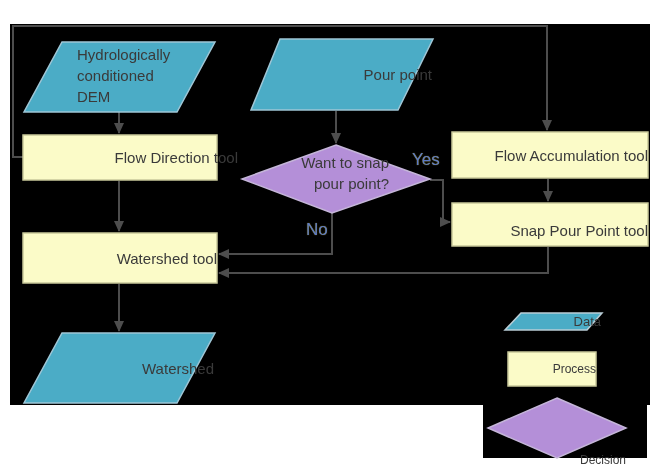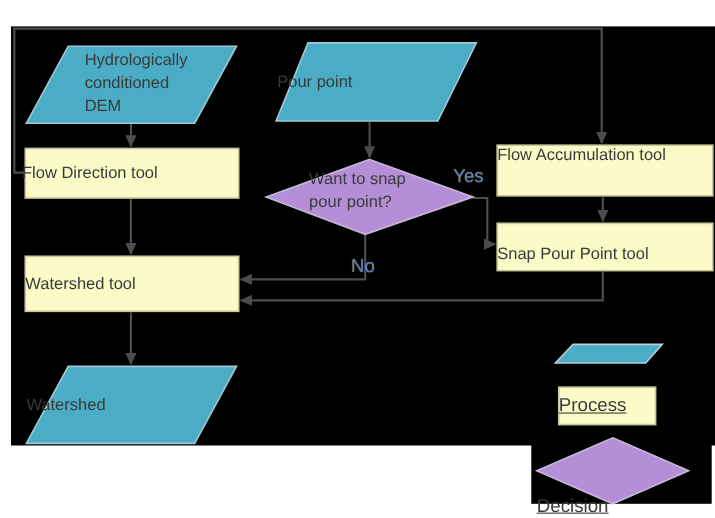--- a/index.html
+++ b/index.html
@@ -18,33 +18,33 @@
     background:var(--page);
     font-family:"Liberation Sans", sans-serif;
     overflow:hidden;
   }
   .stage svg{position:absolute;left:0;top:0;}
   .lbl{
     position:absolute;
     color:var(--text);
     font-size:15px;
     line-height:21px;
-    text-align:left;
+    text-align:right;
     white-space:normal;
   }
   .lbl-left{text-align:left;}
   .edge-lbl{
     position:absolute;
     font-size:17px;
     line-height:12px;
     color:#5b79c8;
     text-shadow:0 0 1px rgba(190,170,0,0.9);
   }
   .legend-lbl{font-size:13px;line-height:15px;}
-  .legend-lbl2{font-size:17px;line-height:16px;text-decoration:underline;}
+  .legend-lbl2{font-size:12px;line-height:16px;}
 </style>
 </head>
 <body>
 
 <div class="stage">
 
   <svg width="650" height="471" viewBox="0 0 650 471">
     <defs>
       <marker id="arrow" markerUnits="userSpaceOnUse" markerWidth="11" markerHeight="10" viewBox="0 0 11 10" refX="10" refY="5" orient="auto">
         <path d="M0,0 L11,5 L0,10 Z" fill="#4D4D4D"></path>
@@ -76,25 +76,26 @@
     <polygon points="62,333 215,333 177,403 24,403" fill="var(--data-fill)" stroke="#9fc6d6" stroke-width="1.5"></polygon>
 
     <polygon points="521,313 602,313 587,330 505,330" fill="var(--data-fill)" stroke="#b9cdd6" stroke-width="1.5"></polygon>
     <rect x="508" y="352" width="88" height="34" fill="var(--process-fill)" stroke="#c9c99b" stroke-width="1.5"></rect>
     <polygon points="557,398 626,428 557,458 488,428" fill="var(--decision-fill)" stroke="#c5b6d9" stroke-width="1.5"></polygon>
   </svg>
 
   <div class="lbl lbl-left" style="left:66px;top:44px;width:114px;margin-left:11px;">Hydrologically conditioned DEM</div>
   <div class="lbl" style="left:252px;top:64px;width:180px;">Pour point</div>
   <div class="lbl" style="left:20px;top:147px;width:218px;">Flow Direction tool</div>
-  <div class="lbl" style="left:452px;top:130px;width:196px;">Flow Accumulation tool</div>
+  <div class="lbl" style="left:452px;top:145px;width:196px;">Flow Accumulation tool</div>
   <div class="lbl" style="left:452px;top:220px;width:196px;">Snap Pour Point tool</div>
   <div class="lbl" style="left:281px;top:152px;width:108px;">Want to snap pour point?</div>
   <div class="lbl" style="left:23px;top:248px;width:194px;">Watershed tool</div>
   <div class="lbl" style="left:24px;top:358px;width:190px;">Watershed</div>
 
   <div class="edge-lbl" style="left:412px;top:154px;">Yes</div>
-  <div class="edge-lbl" style="left:306px;top:236px;margin-left:13px;">No</div>
+  <div class="edge-lbl" style="left:306px;top:224px;">No</div>
 
+  <div class="lbl legend-lbl" style="left:505px;top:314px;width:96px;">Data</div>
   <div class="lbl legend-lbl2" style="left:508px;top:361px;width:88px;">Process</div>
   <div class="lbl legend-lbl2" style="left:488px;top:420px;width:138px;margin-top:32px;">Decision</div>
 
 </div>
 
 </body></html>

